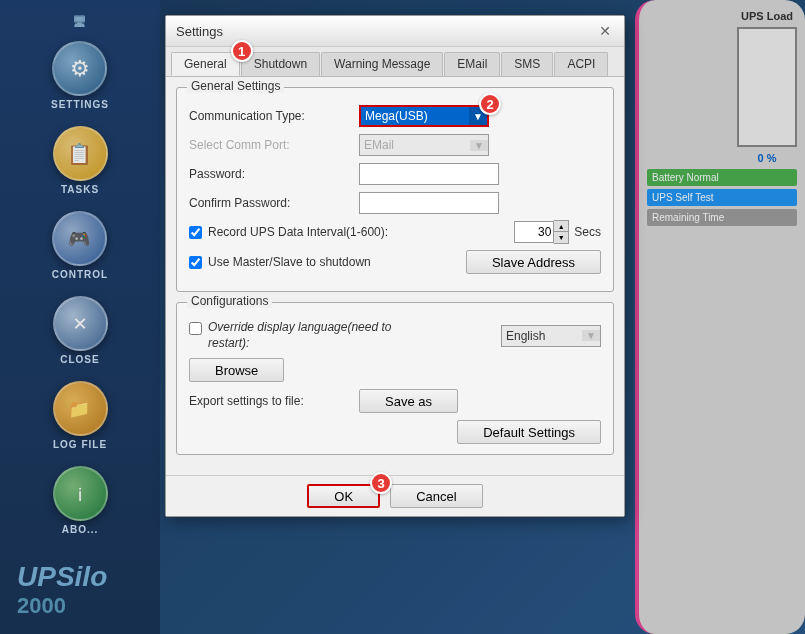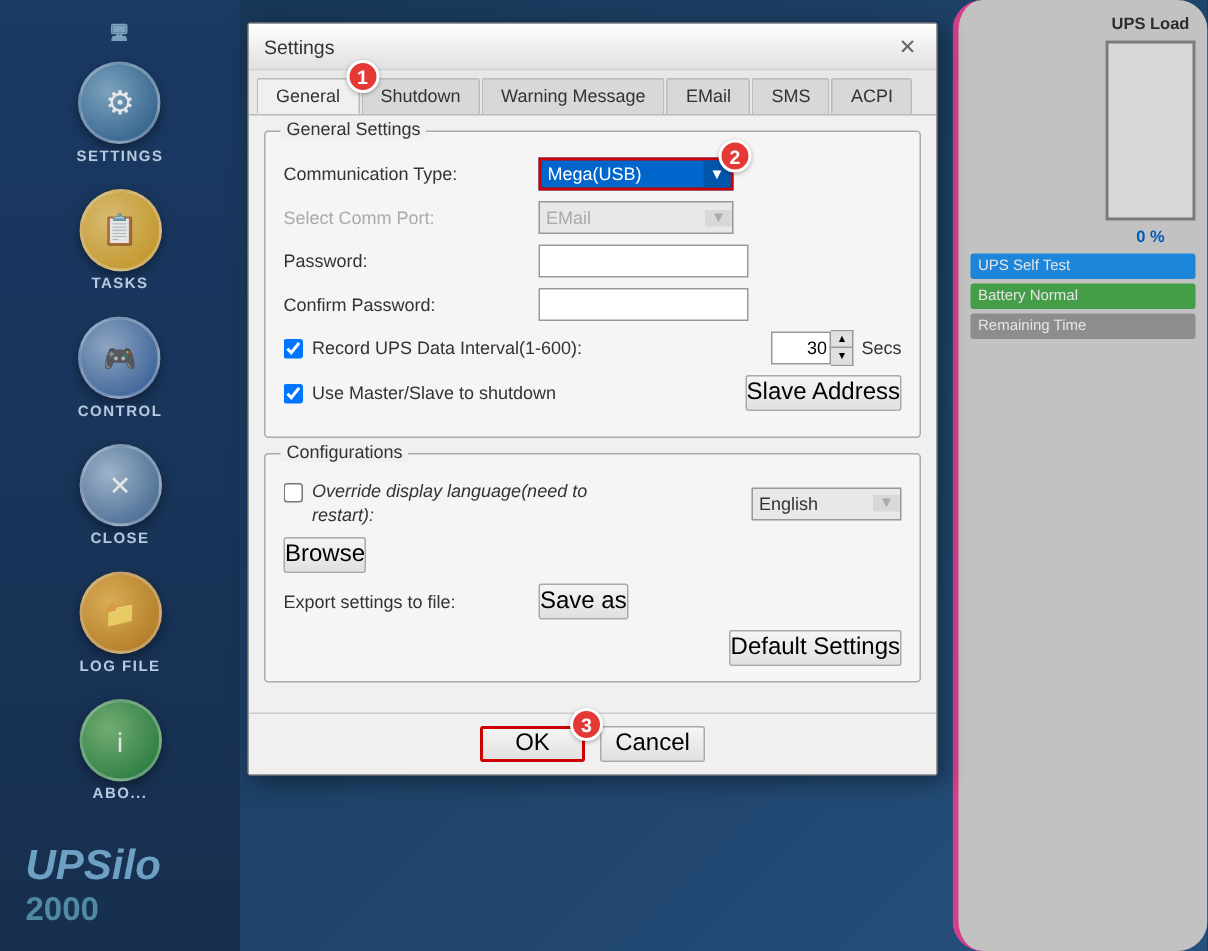--- a/index.html
+++ b/index.html
@@ -390,22 +390,22 @@
       margin-left: 5px;
       font-size: 12px;
       color: #333;
     }
 
     
     .btn {
       background: linear-gradient(180deg, #f5f5f5, #e0e0e0);
       border: 1px solid #aaa;
       border-radius: 2px;
-      padding: 3px 0;
-      font-size: 16px;
+      padding: 3px 25px;
+      font-size: 13px;
       cursor: pointer;
       height: 24px;
       display: inline-flex;
       align-items: center;
       justify-content: center;
     }
 
     .btn.primary {
       border: 2px solid #cc0000;
     }
@@ -498,22 +498,22 @@
 <div class="right-panel">
   <div style="display:flex; justify-content:flex-end; margin-bottom:5px;">
     <div>
       <div class="right-panel-title" style="text-align:center;">UPS Load</div>
       <div class="ups-load-bar">
         <div class="ups-load-fill"></div>
       </div>
       <div class="ups-load-text">0 %</div>
     </div>
   </div>
+  <div class="status-row">Battery  Normal</div>
   <div class="status-row blue">UPS Self Test</div>
-  <div class="status-row">Battery  Normal</div>
   <div class="status-row gray">Remaining Time</div>
 </div>
 
 <div class="dialog-overlay">
 
   <div class="dialog">
 
     <div class="dialog-titlebar">
       <span class="dialog-title">Settings</span>
 

